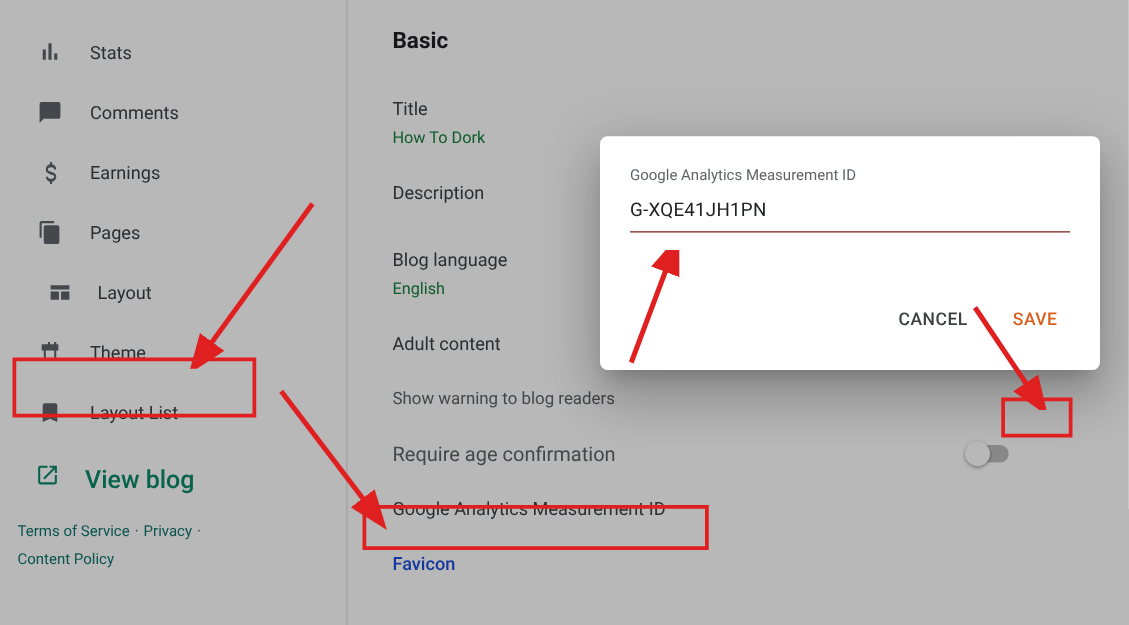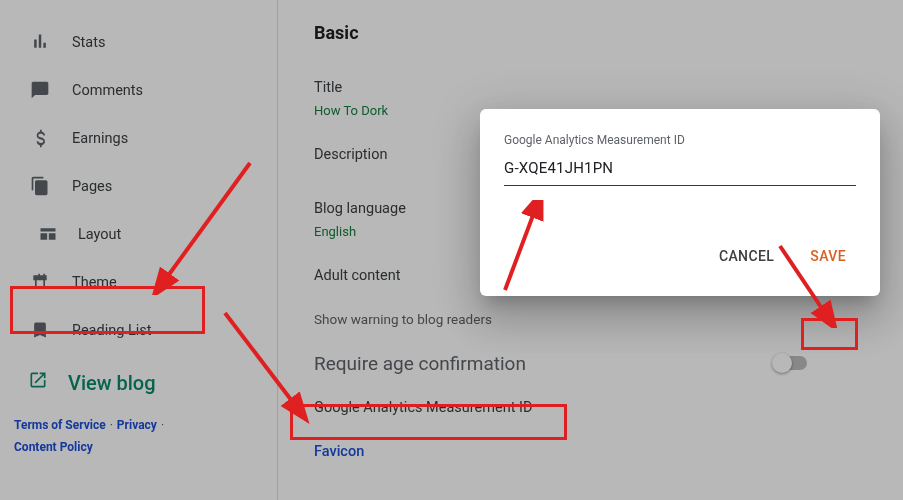--- a/index.html
+++ b/index.html
@@ -16,21 +16,21 @@
     .nav-item .label { font-size: 14.5px; color: #3c4043; }
     .nav-item.active .label { color: #c14c1a; font-weight: 500; }
     .nav-item.active .icon svg { fill: #c14c1a; }
     .nav-item .icon svg { fill: #5f6368; }
     .nav-item.layout-item { padding-left: 36px; gap: 18px; }
 
     .view-blog { display: flex; align-items: center; gap: 20px; padding: 16px 0 16px 28px; color: #0a8a6a; font-weight: 500; font-size: 20px; cursor: pointer; }
     .view-blog svg { fill: #0a8a6a; }
 
     .footer-links { padding: 4px 14px 14px 14px; font-size: 12px; color: #5f6368; line-height: 1.8; }
-    .footer-links a { color: #1d4ed8; text-decoration: none; cursor: pointer; font-weight: bold; }
+    .footer-links a { color: #0f766e; text-decoration: none; cursor: pointer; }
     .dot { padding: 0 4px; }
 
     .main { flex: 1; padding: 22px 36px; }
     .section-heading { font-size: 18px; font-weight: 700; color: #202124; margin-bottom: 22px; }
     .row { display: flex; align-items: center; height: 44px; }
     .row-label { font-size: 14.5px; color: #3c4043; }
     .row-label.link { color: #1d4ed8; font-weight: 500; }
     .row-sub { font-size: 13px; color: #15803d; margin-top: -6px; margin-bottom: 14px; }
 
     .toggle { margin-left: auto; width: 32px; height: 14px; background: #bdbdbd; border-radius: 10px; position: relative; margin-right: 60px; }
@@ -105,21 +105,21 @@
             </svg>
           </span>
         <span class="label">Theme</span>
       </li>
       <li class="nav-item">
         <span class="icon">
             <svg width="20" height="20" viewBox="0 0 24 24">
               <path d="M17 3H7c-1.1 0-2 .9-2 2v16l7-3 7 3V5c0-1.1-.9-2-2-2z"></path>
             </svg>
           </span>
-        <span class="label">Reading List</span>
+        <span class="label">Layout List</span>
       </li>
     </ul>
     <a class="view-blog">
       <span class="icon"><svg width="20" height="20" viewBox="0 0 24 24">
             <path d="M19 19H5V5h7V3H5a2 2 0 0 0-2 2v14a2 2 0 0 0 2 2h14a2 2 0 0 0 2-2v-7h-2v7zM14 3v2h3.6l-9.8 9.8 1.4 1.4L19 6.4V10h2V3h-7z"></path>
           </svg></span>
       <span>View blog</span>
     </a>
     <div class="footer-links">
       <a>Terms of Service</a><span class="dot">·</span><a>Privacy</a><span class="dot">·</span><br>
@@ -147,21 +147,21 @@
 
     <div class="row">
         <span class="row-label">Adult content</span>
       </div>
 
     <div class="row">
         <span class="row-label" style="font-size:13.5px;color:#5f6368">Show warning to blog readers</span>
       </div>
 
     <div class="row">
-      <span class="row-label" style="font-size:19px;color:#5f6368">Require age confirmation</span>
+      <span class="row-label" style="font-size:16px;color:#5f6368">Require age confirmation</span>
       <span class="toggle"></span>
     </div>
 
     <div class="row">
         <span class="row-label">Google Analytics Measurement ID</span>
       </div>
 
     <div class="row">
         <span class="row-label link">Favicon</span>
       </div>

